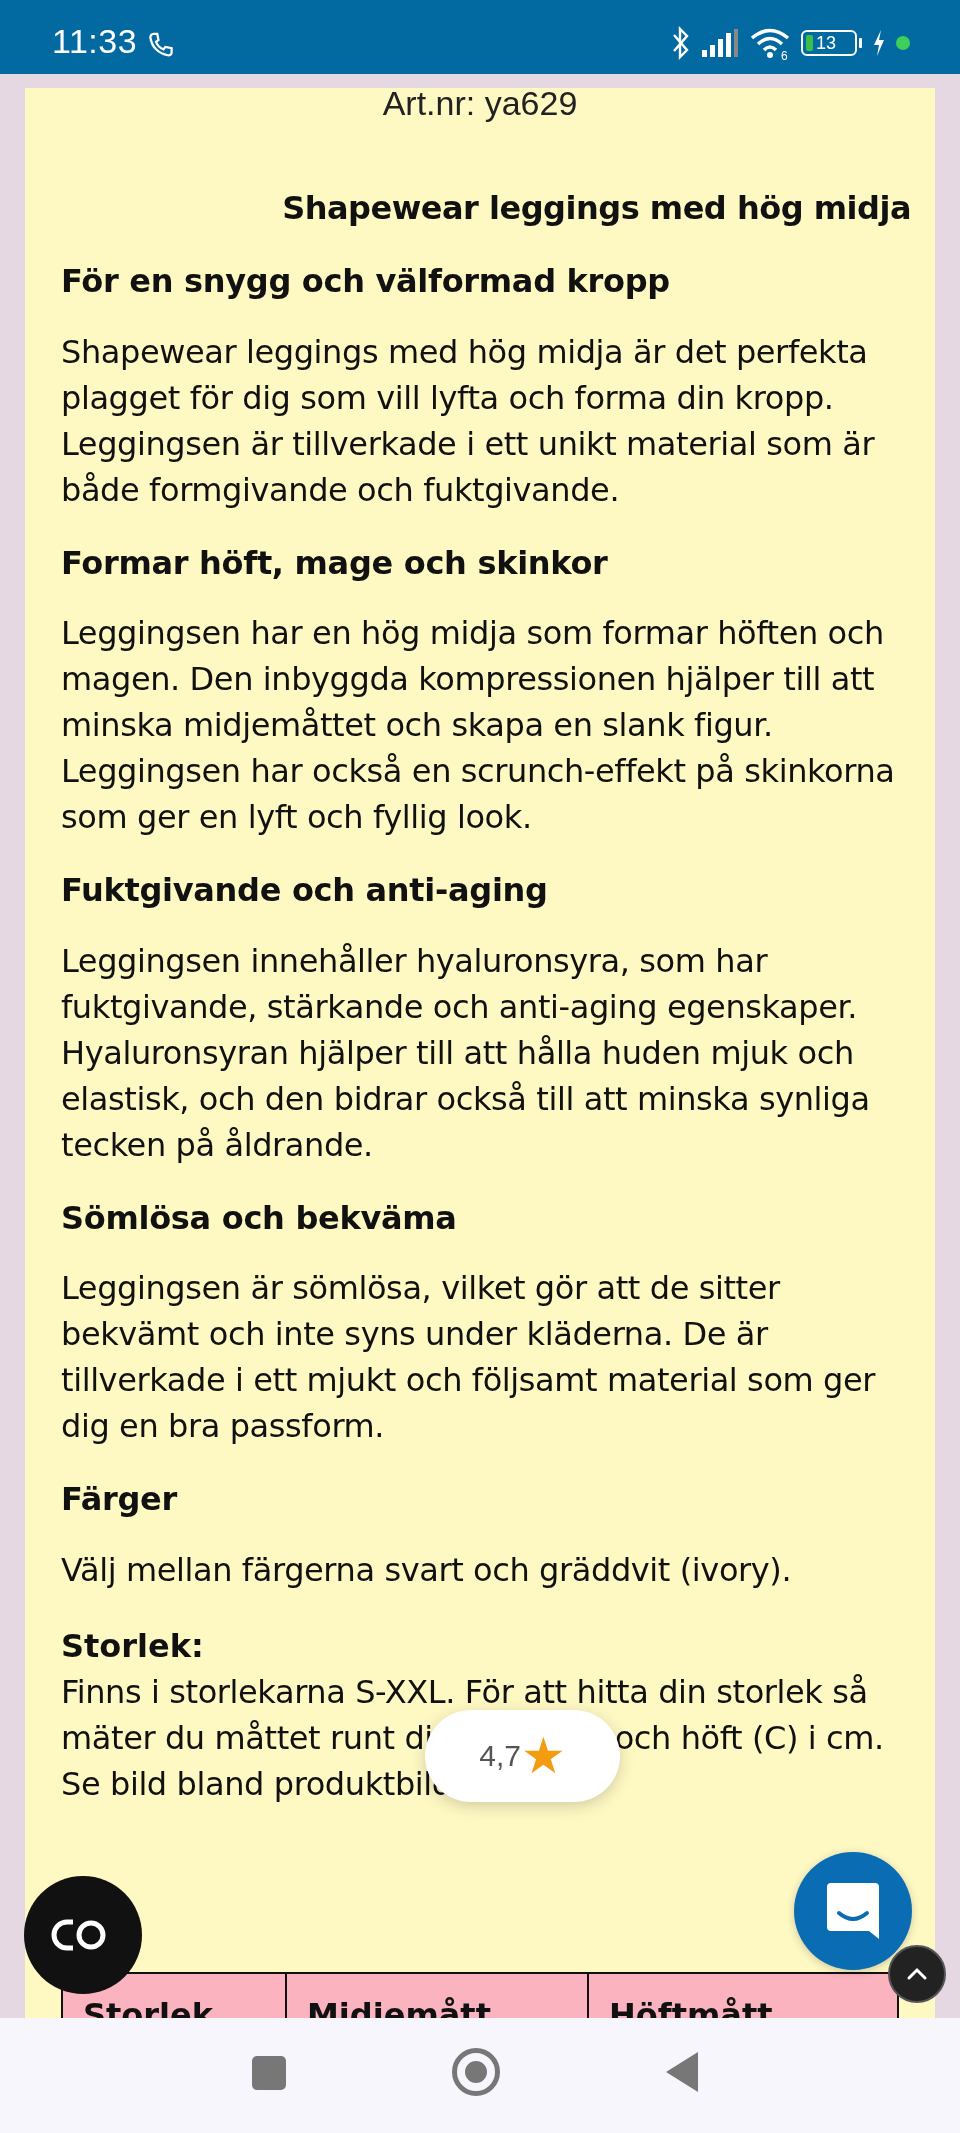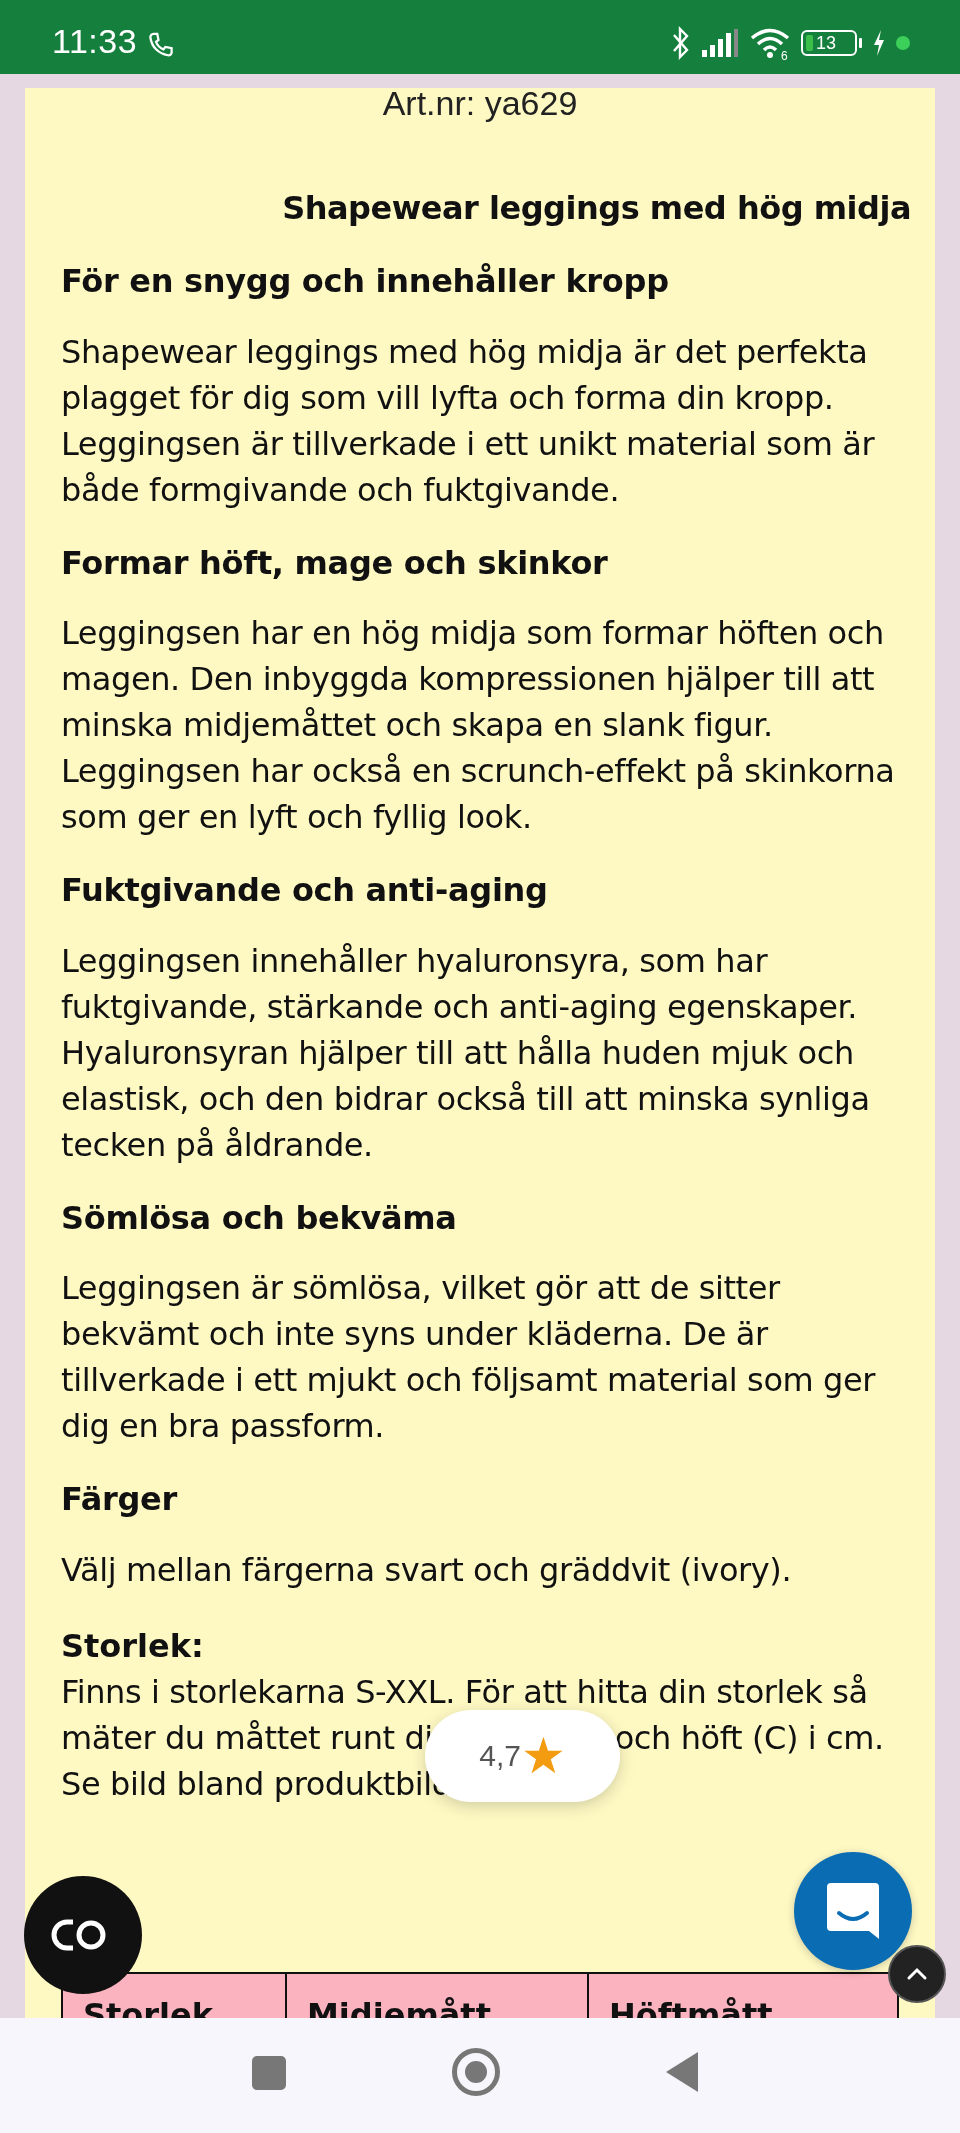--- a/index.html
+++ b/index.html
@@ -1,19 +1,19 @@
 <!DOCTYPE html>
 <html><head>
 <meta charset="utf-8">
 <style>
   * { box-sizing: border-box; margin: 0; padding: 0; }
   html, body { width: 960px; height: 2133px; overflow: hidden; background: #e6d8e2; }
   body { position: relative; font-family: "DejaVu Sans", "Liberation Sans", sans-serif; color: #111; }
 
-  .status-bar { position: absolute; top: 0; left: 0; width: 960px; height: 74px; background: #15803d; color: #fff; z-index: 10; }
+  .status-bar { position: absolute; top: 0; left: 0; width: 960px; height: 74px; background: #0369a1; color: #fff; z-index: 10; }
   .status-time { position: absolute; left: 52px; top: 22px; font-size: 34px; font-family: "Liberation Sans", sans-serif; letter-spacing: 0.5px; }
   .status-call { position: absolute; left: 146px; top: 30px; width: 30px; height: 30px; }
   .status-right { position: absolute; right: 50px; top: 26px; display: flex; align-items: center; gap: 10px; }
   .battery { display: flex; align-items: center; }
   .battery-body { width: 56px; height: 26px; border: 2px solid #fff; border-radius: 6px; position: relative; font-size: 18px; line-height: 22px; text-align: center; padding-right: 6px; font-family: "Liberation Sans", sans-serif; }
   .battery-fill { position: absolute; left: 3px; top: 3px; width: 7px; height: 16px; background: #3cbe4a; border-radius: 2px; }
   .battery-tip { width: 3px; height: 10px; background: #fff; margin-left: 2px; border-radius: 1px; }
   .green-dot { width: 14px; height: 14px; border-radius: 50%; background: #3ccf5a; }
 
   .page-card { position: absolute; left: 25px; top: 88px; width: 910px; height: 1944px; background: #fef9c3; overflow: hidden; }
@@ -76,21 +76,21 @@
       </svg>
     <div class="green-dot"></div>
   </div>
 </div>
 
 <div class="page-card">
   <div class="artnr">Art.nr: ya629</div>
   <div class="content">
     <h1 class="title">Shapewear leggings med hög midja</h1>
 
-    <h3 class="h-sub">För en snygg och innehåller kropp</h3>
+    <h3 class="h-sub">För en snygg och välformad kropp</h3>
     <p class="para">Shapewear leggings med hög midja är det perfekta plagget för dig som vill lyfta och forma din kropp. Leggingsen är tillverkade i ett unikt material som är både formgivande och fuktgivande.</p>
 
     <h3 class="h-sub">Formar höft, mage och skinkor</h3>
     <p class="para">Leggingsen har en hög midja som formar höften och magen. Den inbyggda kompressionen hjälper till att minska midjemåttet och skapa en slank figur. Leggingsen har också en scrunch-effekt på skinkorna som ger en lyft och fyllig look.</p>
 
     <h3 class="h-sub">Fuktgivande och anti-aging</h3>
     <p class="para">Leggingsen innehåller hyaluronsyra, som har fuktgivande, stärkande och anti-aging egenskaper. Hyaluronsyran hjälper till att hålla huden mjuk och elastisk, och den bidrar också till att minska synliga tecken på åldrande.</p>
 
     <h3 class="h-sub">Sömlösa och bekväma</h3>
     <p class="para">Leggingsen är sömlösa, vilket gör att de sitter bekvämt och inte syns under kläderna. De är tillverkade i ett mjukt och följsamt material som ger dig en bra passform.</p>

